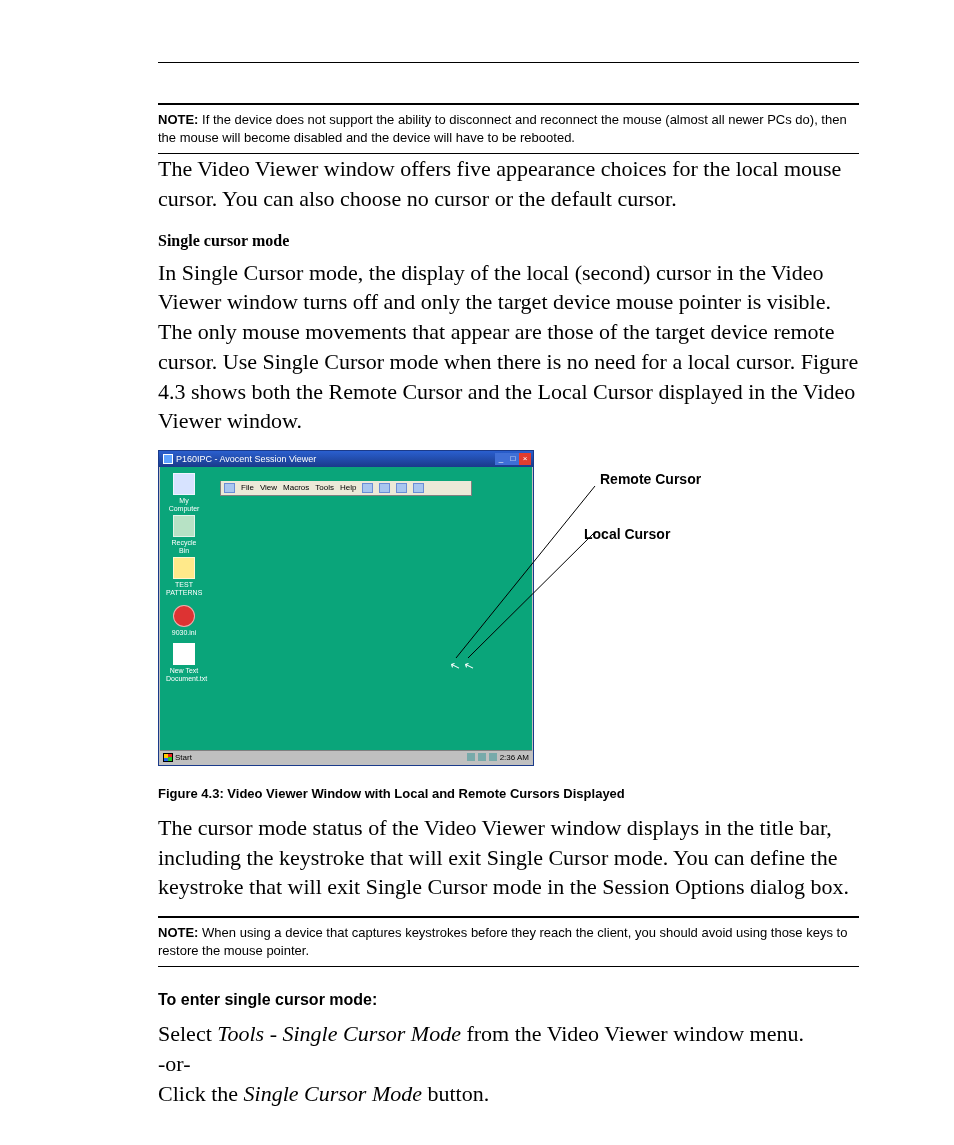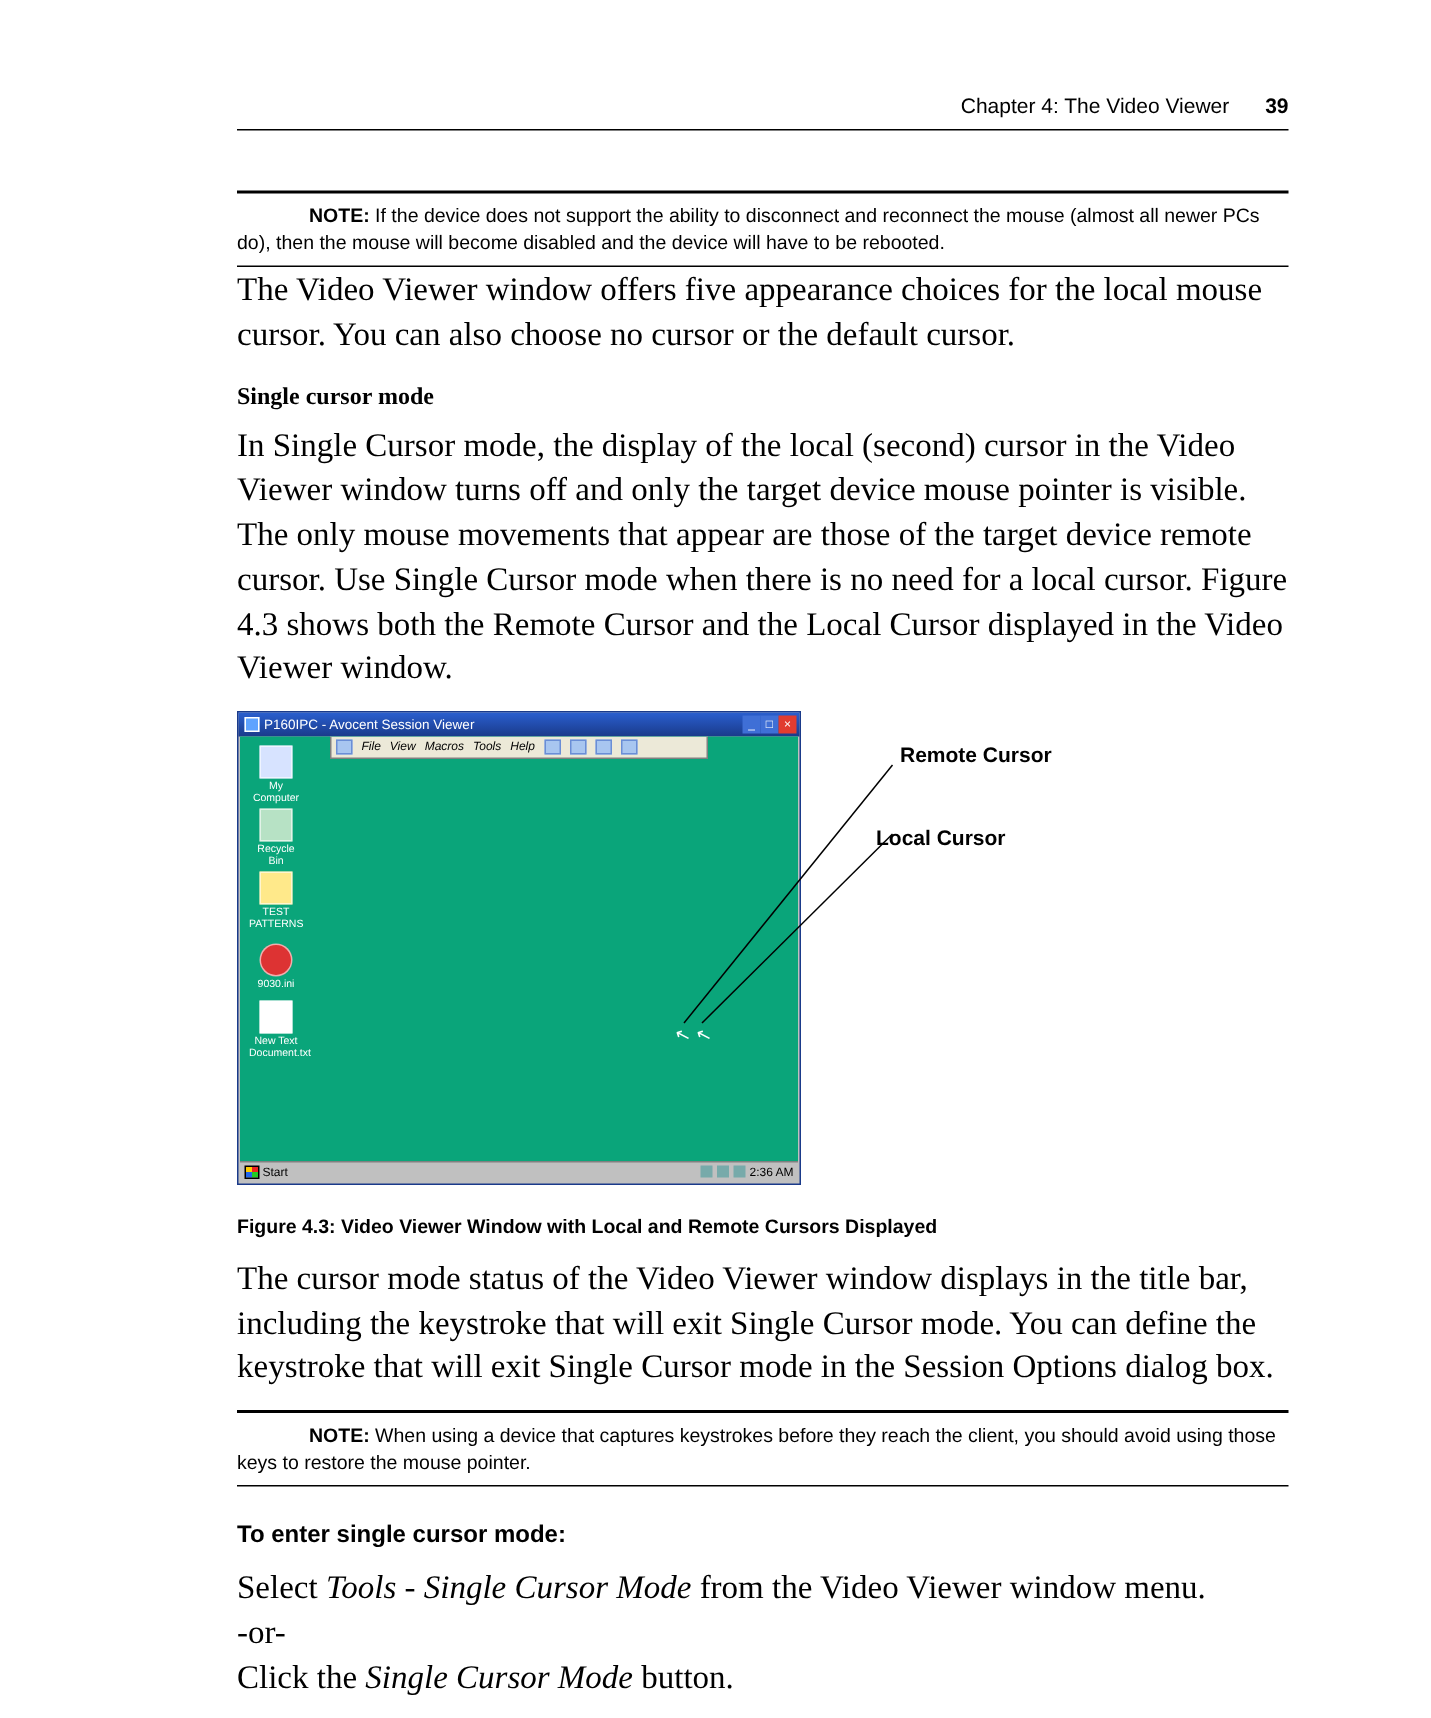--- a/index.html
+++ b/index.html
@@ -20,21 +20,21 @@
   .running-head .pagenum{font-weight:700;margin-left:20px;}
   .head-rule{border:none;border-top:1px solid #000;margin:0 0 40px 0;}
   .note-box{
     border-top:2px solid #000;
     border-bottom:1px solid #000;
     font-family:Arial,Helvetica,sans-serif;
     font-size:13px;
     line-height:1.4;
     padding:6px 0;
   }
-  .note-box .note-label{font-weight:700;margin-left:48px;}
+  .note-box .note-label{font-weight:700;}
   .h-section{
     font-family:Arial,Helvetica,sans-serif;
     font-weight:700;
     font-size:16px;
     margin:24px 0 10px 0;
   }
   .h-sub{
     font-family:"Times New Roman",Times,serif;
     font-weight:700;
     font-size:16px;
@@ -65,22 +65,22 @@
   .fig-titlebar .t-left{display:flex;align-items:center;gap:3px;}
   .fig-titlebar .t-icon{width:10px;height:10px;background:#5fa3ff;border:1px solid #fff;box-sizing:border-box;}
   .fig-titlebar .t-btns{display:flex;gap:0;}
   .fig-titlebar .t-btn{width:12px;height:12px;display:flex;align-items:center;justify-content:center;font-size:8px;line-height:1;}
   .t-btn.min{background:#3f6fd6;color:#fff;}
   .t-btn.max{background:#3f6fd6;color:#fff;}
   .t-btn.close{background:#e13c2f;color:#fff;}
   .fig-menubar{
     height:14px;background:#ece9d8;color:#000;
     display:flex;align-items:center;padding:0 3px;gap:6px;
-    font-size:8px; width:244px; margin:0 auto;
-    border:1px solid #808080; border-top:none;font-style:italic;
+    font-size:8px; width:244px; margin:14px auto;
+    border:1px solid #808080; border-top:none;
   }
   .fig-menubar .mbtn{width:11px;height:10px;background:#a8c6f0;border:1px solid #6a8ed6;box-sizing:border-box;}
   .fig-desktop{
     position:absolute;left:1px;right:1px;top:16px;bottom:14px;
     background:#0aa57a;
     overflow:hidden;
   }
   .ico{
     position:absolute;width:36px;text-align:center;color:#fff;font-size:7px;line-height:1.1;
   }
@@ -122,24 +122,20 @@
     font-family:Arial,Helvetica,sans-serif;font-weight:700;font-size:13px;
     margin:0 0 12px 0;
   }
   .italic{font-style:italic;}
 </style>
 </head>
 <body>
 
 <div class="page">
 
-  <div class="running-head">
-    <span>Chapter 4: The Video Viewer</span>
-    <span class="pagenum">39</span>
-  </div>
   <hr class="head-rule">
 
   <div class="note-box">
     <span class="note-label">NOTE:</span>
     <span>If the device does not support the ability to disconnect and reconnect the mouse (almost all newer PCs do), then the mouse will become disabled and the device will have to be rebooted.</span>
   </div>
 
   <p class="body-p">The Video Viewer window offers five appearance choices for the local mouse cursor. You can also choose no cursor or the default cursor.</p>
 
   <div class="h-sub">Single cursor mode</div>

